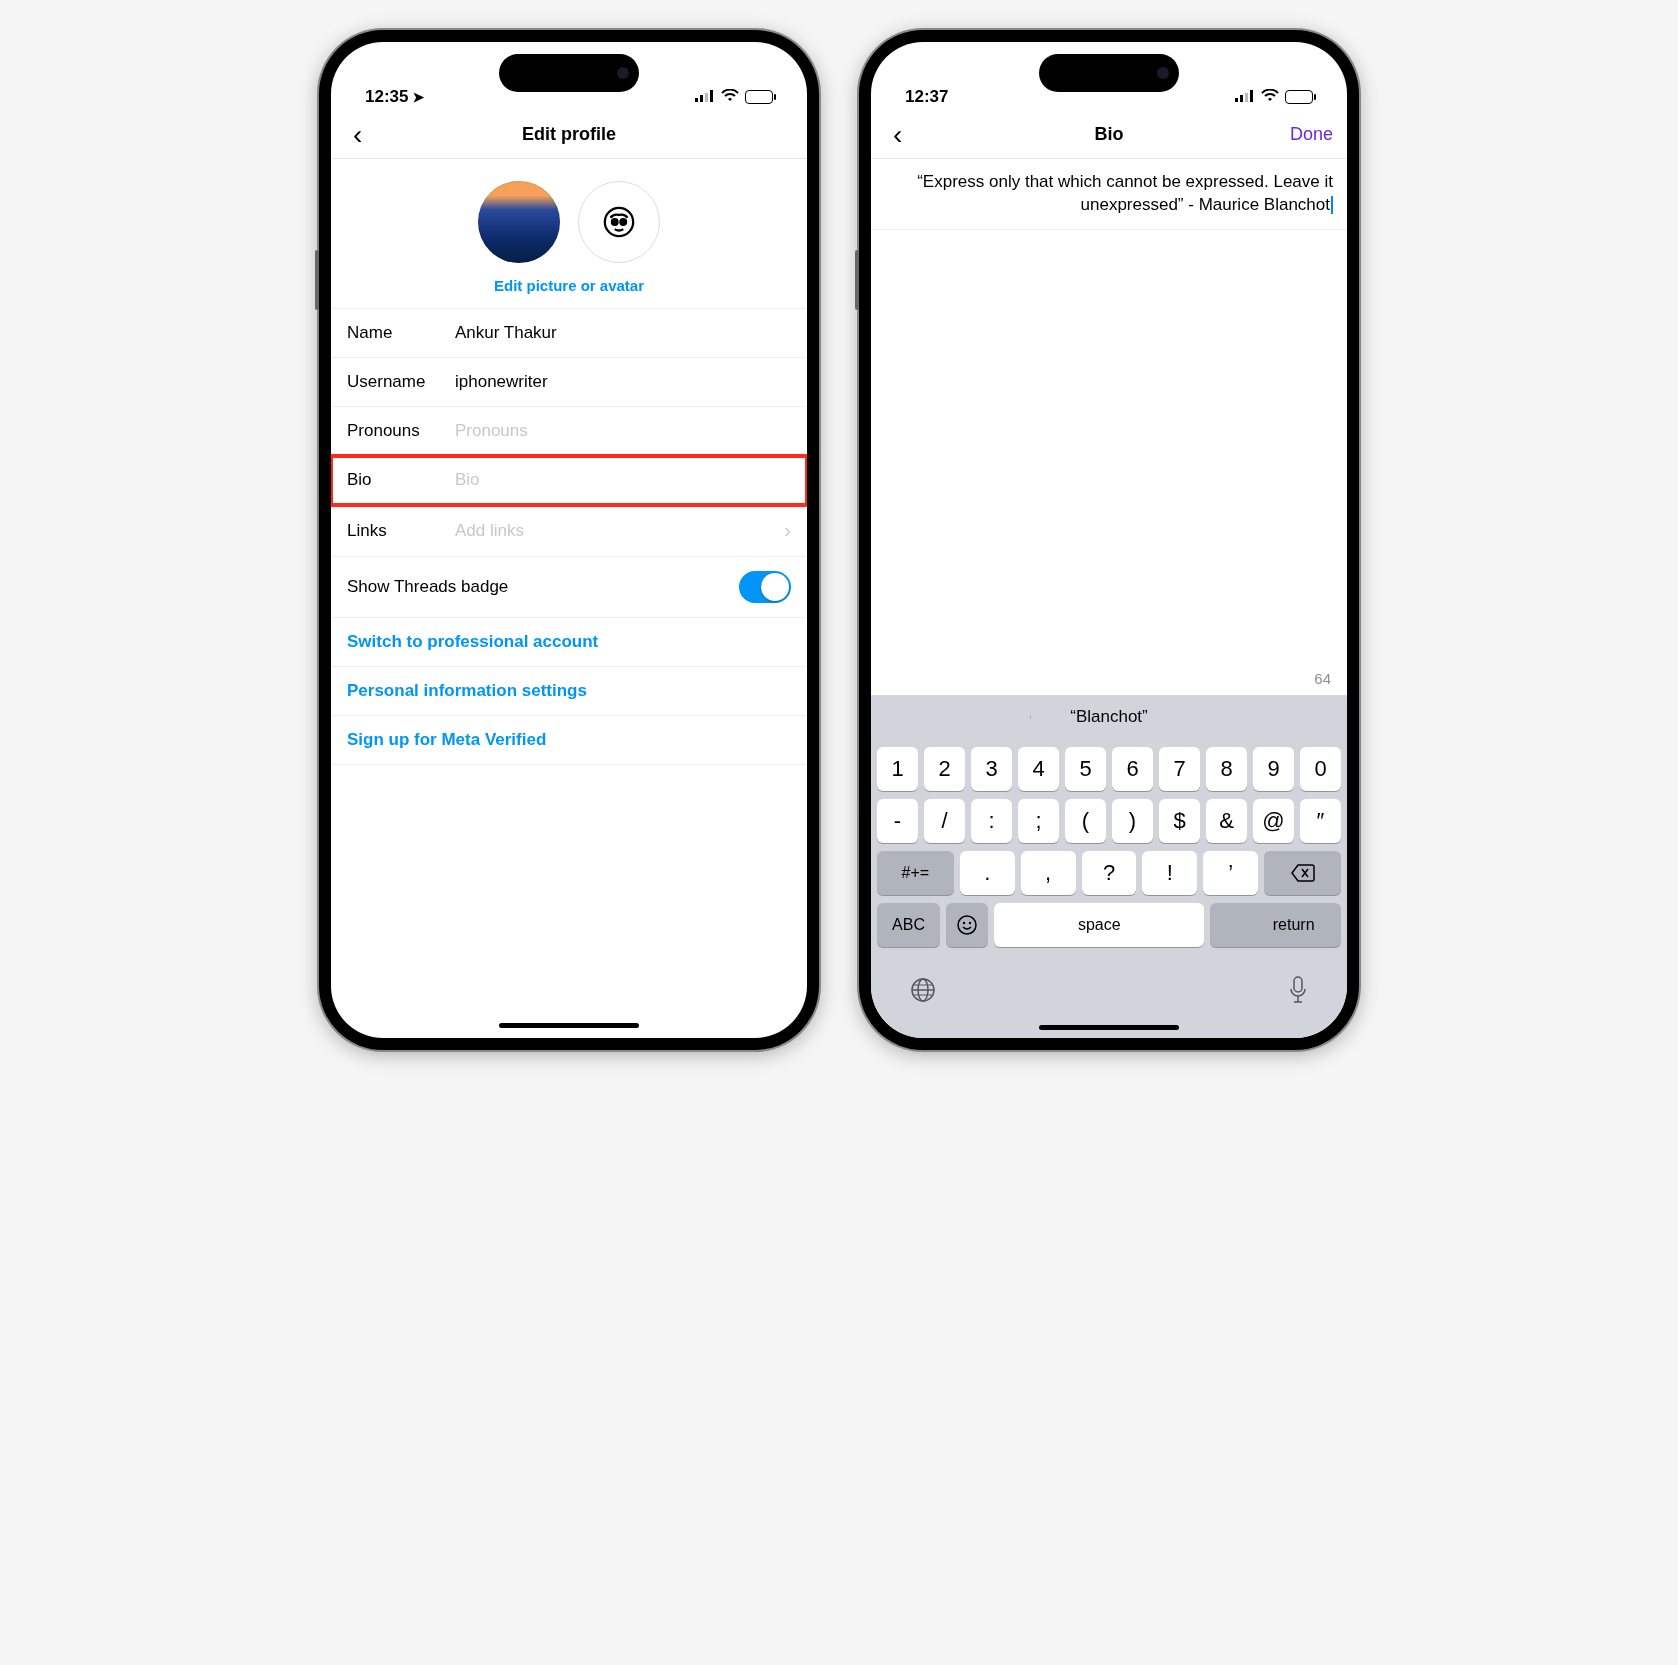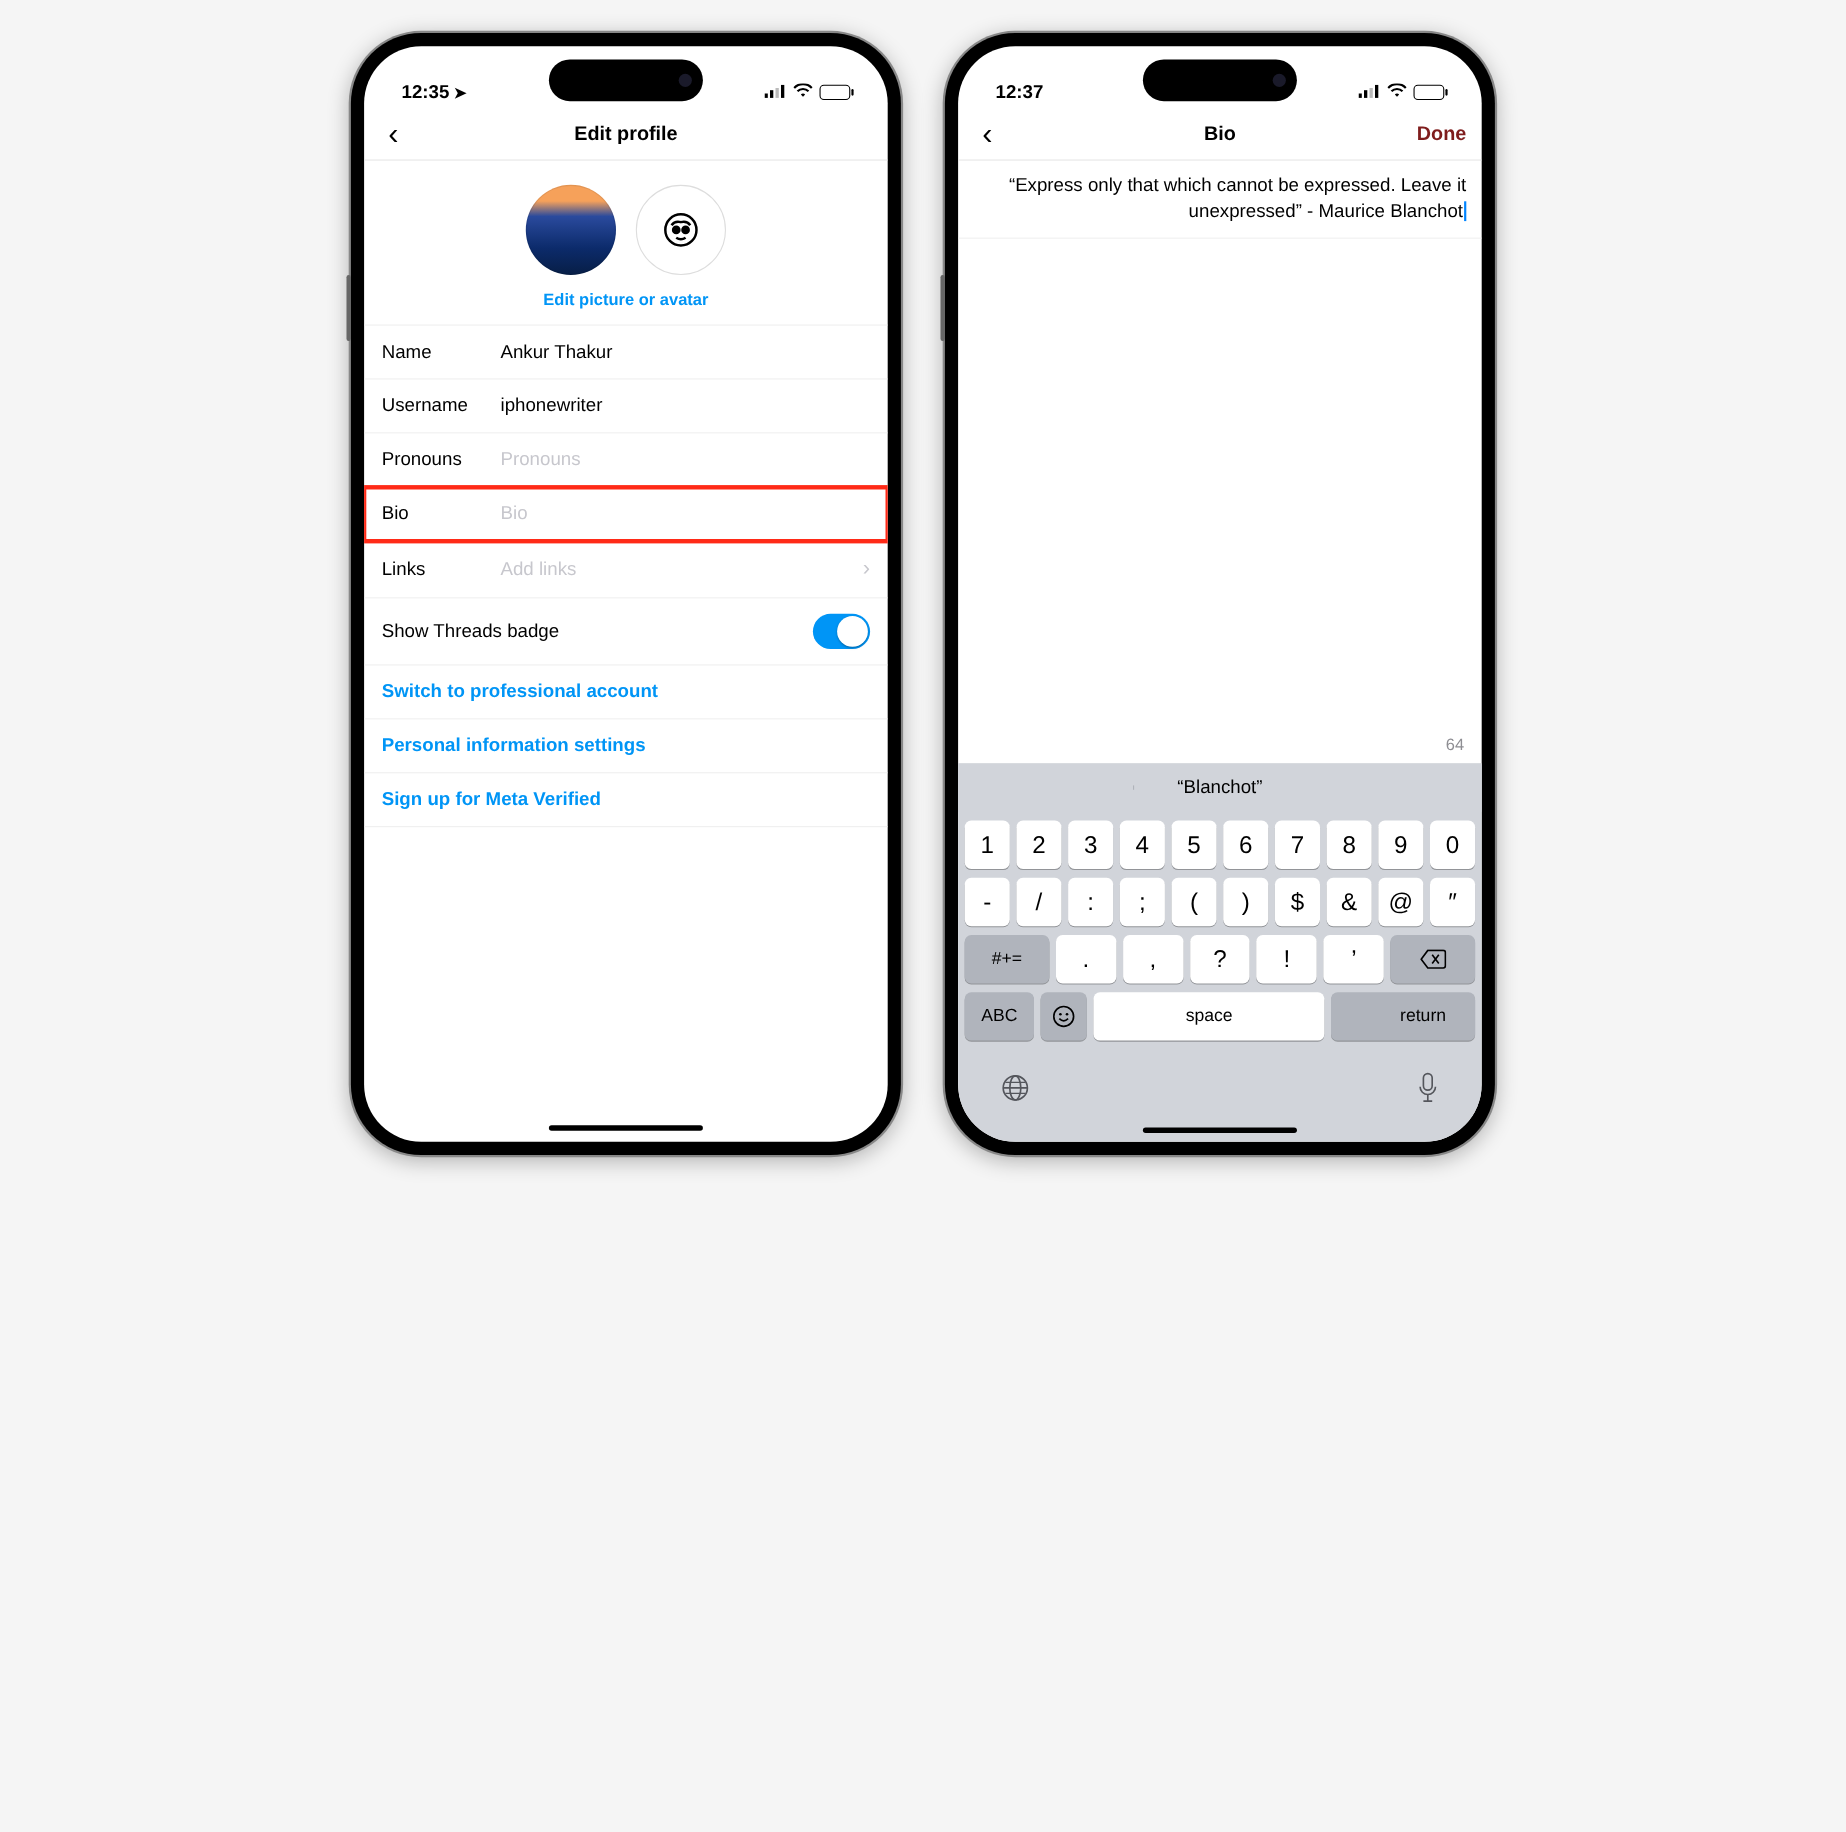--- a/index.html
+++ b/index.html
@@ -57,20 +57,21 @@
     background:#1a1a2a;
   }
   .status-bar {
     height: 56px;
     display: flex;
     align-items: flex-end;
     justify-content: space-between;
     padding: 0 34px 4px;
     font-size: 17px;
     font-weight: 600;
+    margin-top: 13px;
   }
   .status-left { display:flex; align-items:center; gap:4px;}
   .status-right { display:flex; align-items:center; gap:6px;}
   .loc-icon { font-size:14px; }
   .battery {
     width: 28px; height: 14px; border:1.5px solid #000; border-radius:4px; position:relative;
   }
   .battery::after{content:""; position:absolute; right:-4px; top:3px; width:2.5px; height:6px; background:#000; border-radius:1px;}
   .battery-fill{ height:100%; width:55%; background:#000; border-radius:2px;}
   
@@ -90,23 +91,23 @@
     cursor:pointer;
   }
   .nav-title {
     position:absolute;
     left:50%; transform:translateX(-50%);
     font-size: 18px;
     font-weight: 700;
   }
   .nav-done {
     margin-left:auto;
-    color:#7f1d1d;
+    color:#6d28d9;
     font-size:18px;
-    font-weight:700;
+    font-weight:400;
     cursor:pointer;
   }
 
   
   .avatar-area{
     display:flex; flex-direction:column; align-items:center;
     padding: 22px 0 14px;
     border-bottom:1px solid #efefef;
   }
   .avatars { display:flex; gap:18px; margin-bottom:14px;}

